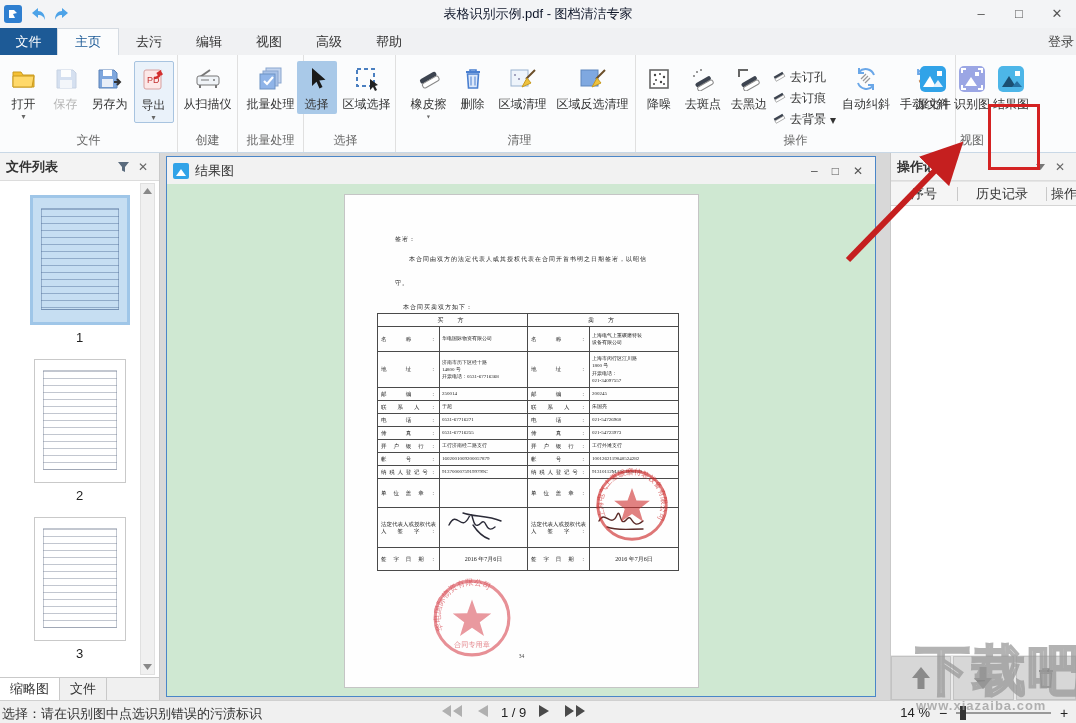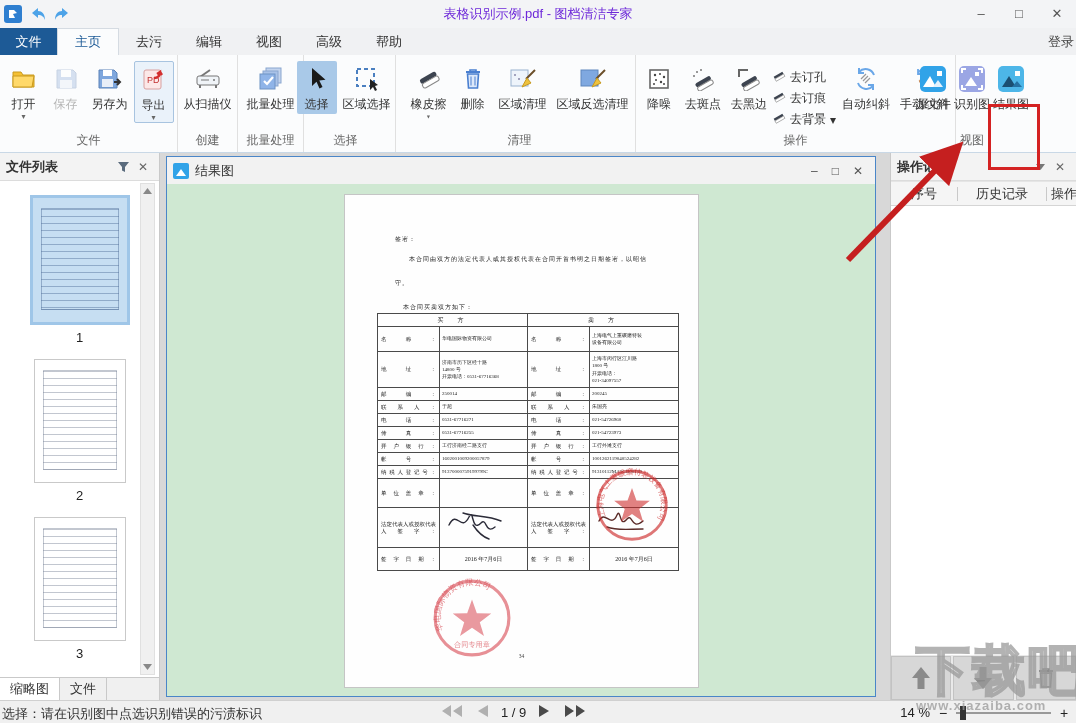--- a/index.html
+++ b/index.html
@@ -4,21 +4,21 @@
 <style>
   * { margin:0; padding:0; box-sizing:border-box; }
   html,body { width:1076px; height:723px; overflow:hidden; }
   body { font-family:"Liberation Sans",sans-serif; font-size:12px; color:#222; background:#f2f2f2; }
   .app { position:relative; width:1076px; height:723px; background:#f2f2f2; }
 
   
   .titlebar { position:absolute; left:0; top:0; width:1076px; height:28px; background:#f3f4f6; display:flex; align-items:center; }
   .appicon { width:18px; height:18px; margin:0 6px 0 4px; background:#2f7fd0; border-radius:3px; display:flex; align-items:center; justify-content:center; }
   .qat-btn { width:22px; height:20px; display:flex; align-items:center; justify-content:center; cursor:default; }
-  .wintitle { position:absolute; left:0; right:0; text-align:center; font-size:13px; color:#6d28d9; pointer-events:none; }
+  .wintitle { position:absolute; left:0; right:0; text-align:center; font-size:13px; color:#0f172a; pointer-events:none; }
   .winctl { position:absolute; right:0; top:0; display:flex; }
   .winctl .wbtn { width:38px; height:26px; display:flex; align-items:center; justify-content:center; color:#555; font-size:13px; }
 
   
   .tabrow { position:absolute; left:0; top:28px; width:1076px; height:27px; background:#f0f1f3; display:flex; align-items:stretch; }
   .tab-file { width:57px; background:#1d5a96; color:#fff; display:flex; align-items:center; justify-content:center; font-size:13px; }
   .tab { padding:0 17px; display:flex; align-items:center; font-size:13px; color:#333; }
   .tab.active { background:#fbfcfd; color:#1d5a96; border:1px solid #d5dbe2; border-bottom:none; }
   .login { position:absolute; right:-6px; top:5px; font-size:13px; color:#444; padding:0 8px; }
 

